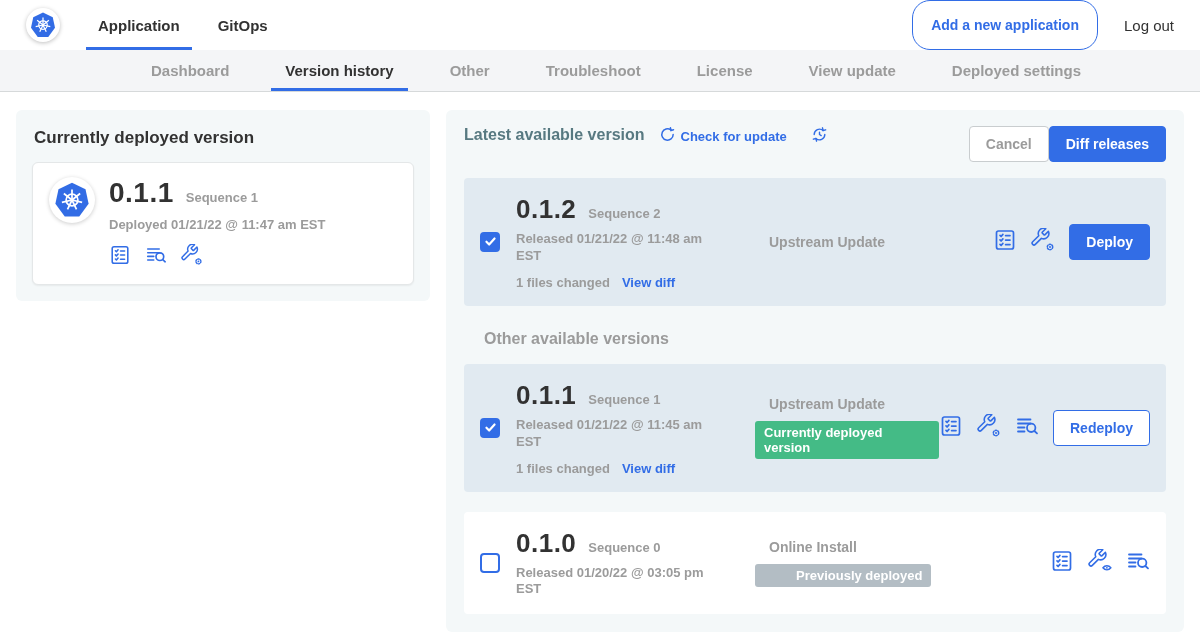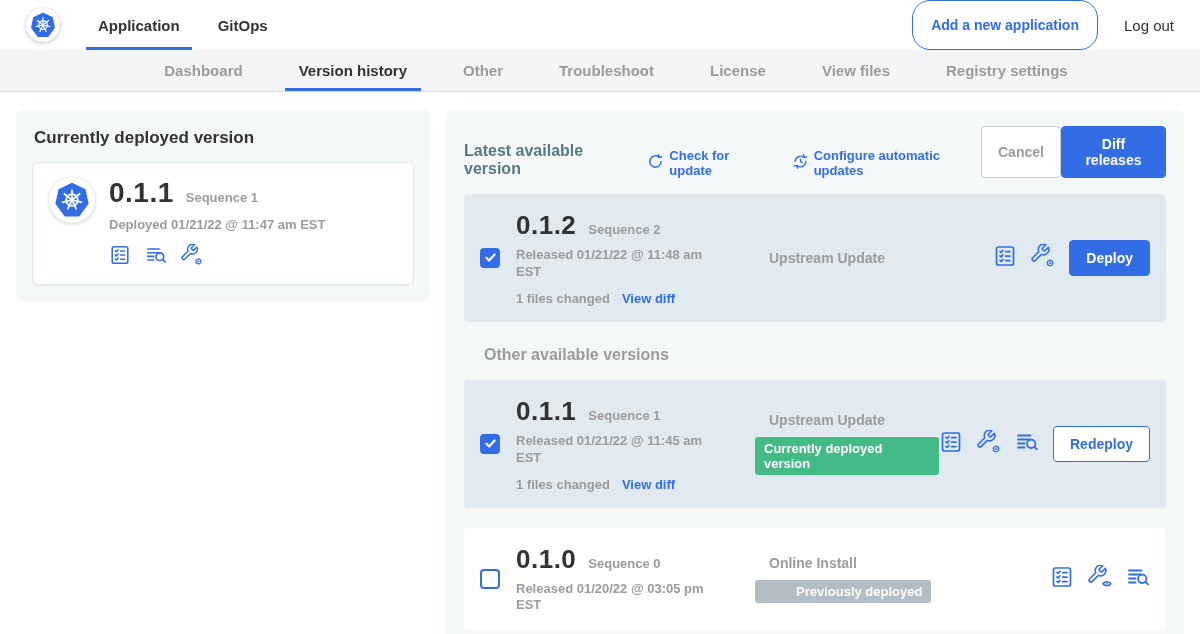--- a/index.html
+++ b/index.html
@@ -41,21 +41,21 @@
   .ver-line { display:flex; align-items:baseline; gap:12px; }
   .ver-big { font-size:28px; font-weight:700; color:#323232; letter-spacing:.5px; }
   .seq { font-size:13px; font-weight:600; color:#9B9B9B; }
   .muted { font-size:13px; font-weight:600; color:#9B9B9B; }
   .deployed-at { margin-top:8px; }
   .icon-row { display:flex; gap:14px; margin-top:12px; color:#326DE6; }
   .icon-row svg, .actions svg { cursor:pointer; }
 
   
   .right-panel { flex:1; padding:16px 18px 18px; }
-  .avail-header { display:flex; align-items:flex-end; margin-bottom:16px; }
+  .avail-header { display:flex; align-items:flex-start; margin-bottom:16px; }
   .avail-title { font-size:16px; font-weight:700; color:#577981; }
   .blue-link { display:flex; align-items:center; gap:5px; color:#326DE6; font-size:13px;
     font-weight:700; cursor:pointer; }
   .ml14{margin-left:14px;} .ml24{margin-left:24px;}
   .hdr-actions { margin-left:auto; display:flex; }
   .btn { border-radius:4px; font-size:14px; font-weight:700; padding:9px 16px; cursor:pointer;
     font-family:inherit; }
   .btn-secondary { background:#fff; border:1px solid #C9CDCF; color:#9B9B9B; }
   .btn-primary { background:#326DE6; border:1px solid #326DE6; color:#fff; }
   .btn-outline-blue { background:#fff; border:1px solid #326DE6; color:#326DE6; }
@@ -106,22 +106,22 @@
     <span class="logout">Log out</span>
   </div>
 </div>
 
 <div class="subnav">
   <div class="subnav-item">Dashboard</div>
   <div class="subnav-item active">Version history</div>
   <div class="subnav-item">Other</div>
   <div class="subnav-item">Troubleshoot</div>
   <div class="subnav-item">License</div>
-  <div class="subnav-item">View files</div>
-  <div class="subnav-item">Registry settings</div>
+  <div class="subnav-item">View update</div>
+  <div class="subnav-item">Deployed settings</div>
 </div>
 
 <div class="main">
 
   <div class="panel left-card">
     <h2>Currently deployed version</h2>
     <div class="deployed-box">
       <div class="k8s-big">
         <svg width="36" height="36" viewBox="0 0 100 104">
           <polygon points="50,2 89,21 98,63 71,100 29,100 2,63 11,21" fill="#326CE5"></polygon>
@@ -193,21 +193,20 @@
       <span class="blue-link ml24">
         <span>
           <svg width="17" height="17" viewBox="0 0 24 24" fill="none" stroke="currentColor" stroke-width="2" stroke-linecap="round" stroke-linejoin="round">
             <path d="M4.5 12a7.5 7.5 0 0 1 12.5-5.6"></path>
             <polyline points="16.2 2.6 17 6.4 20.7 5.4"></polyline>
             <path d="M19.5 12a7.5 7.5 0 0 1-12.5 5.6"></path>
             <polyline points="7.8 21.4 7 17.6 3.3 18.6"></polyline>
             <path d="M12 8.7V12l2.4 1.5"></path>
           </svg>
         </span>
-        <span>Configure automatic updates</span>
       </span>
       <div class="hdr-actions">
         <button class="btn btn-secondary">Cancel</button>
         <button class="btn btn-primary">Diff releases</button>
       </div>
     </div>
 
     <div class="vrow selected">
       <div class="checkbox checked">
         <svg width="13" height="13" viewBox="0 0 24 24" fill="none" stroke="#fff" stroke-width="4" stroke-linecap="round" stroke-linejoin="round">

